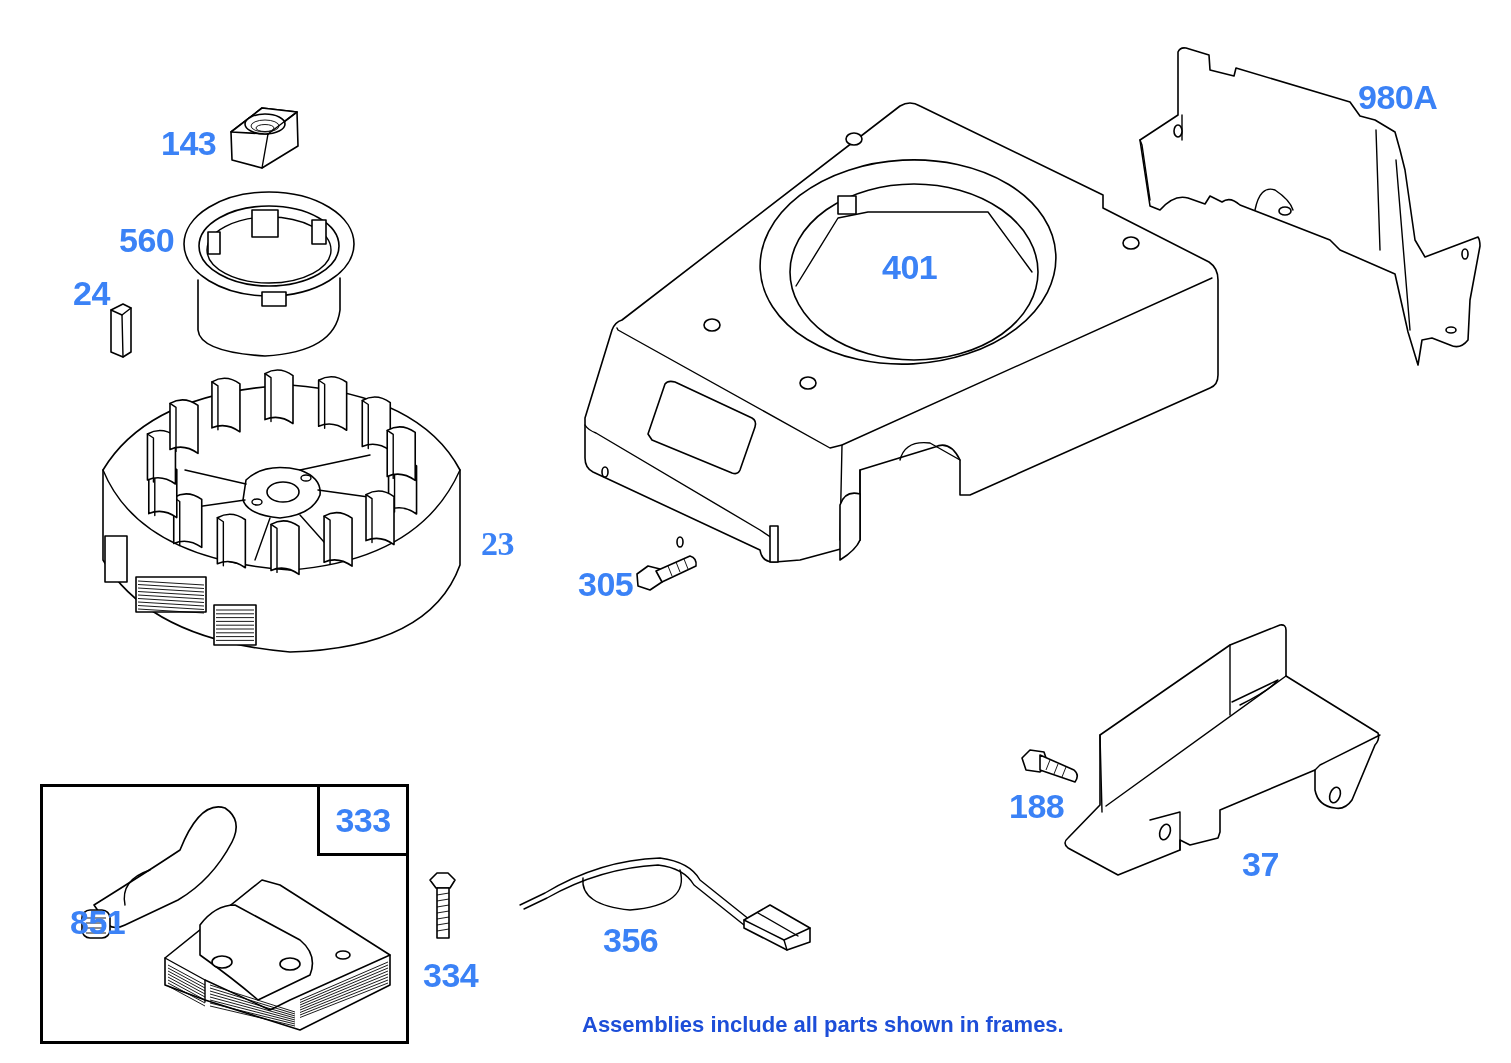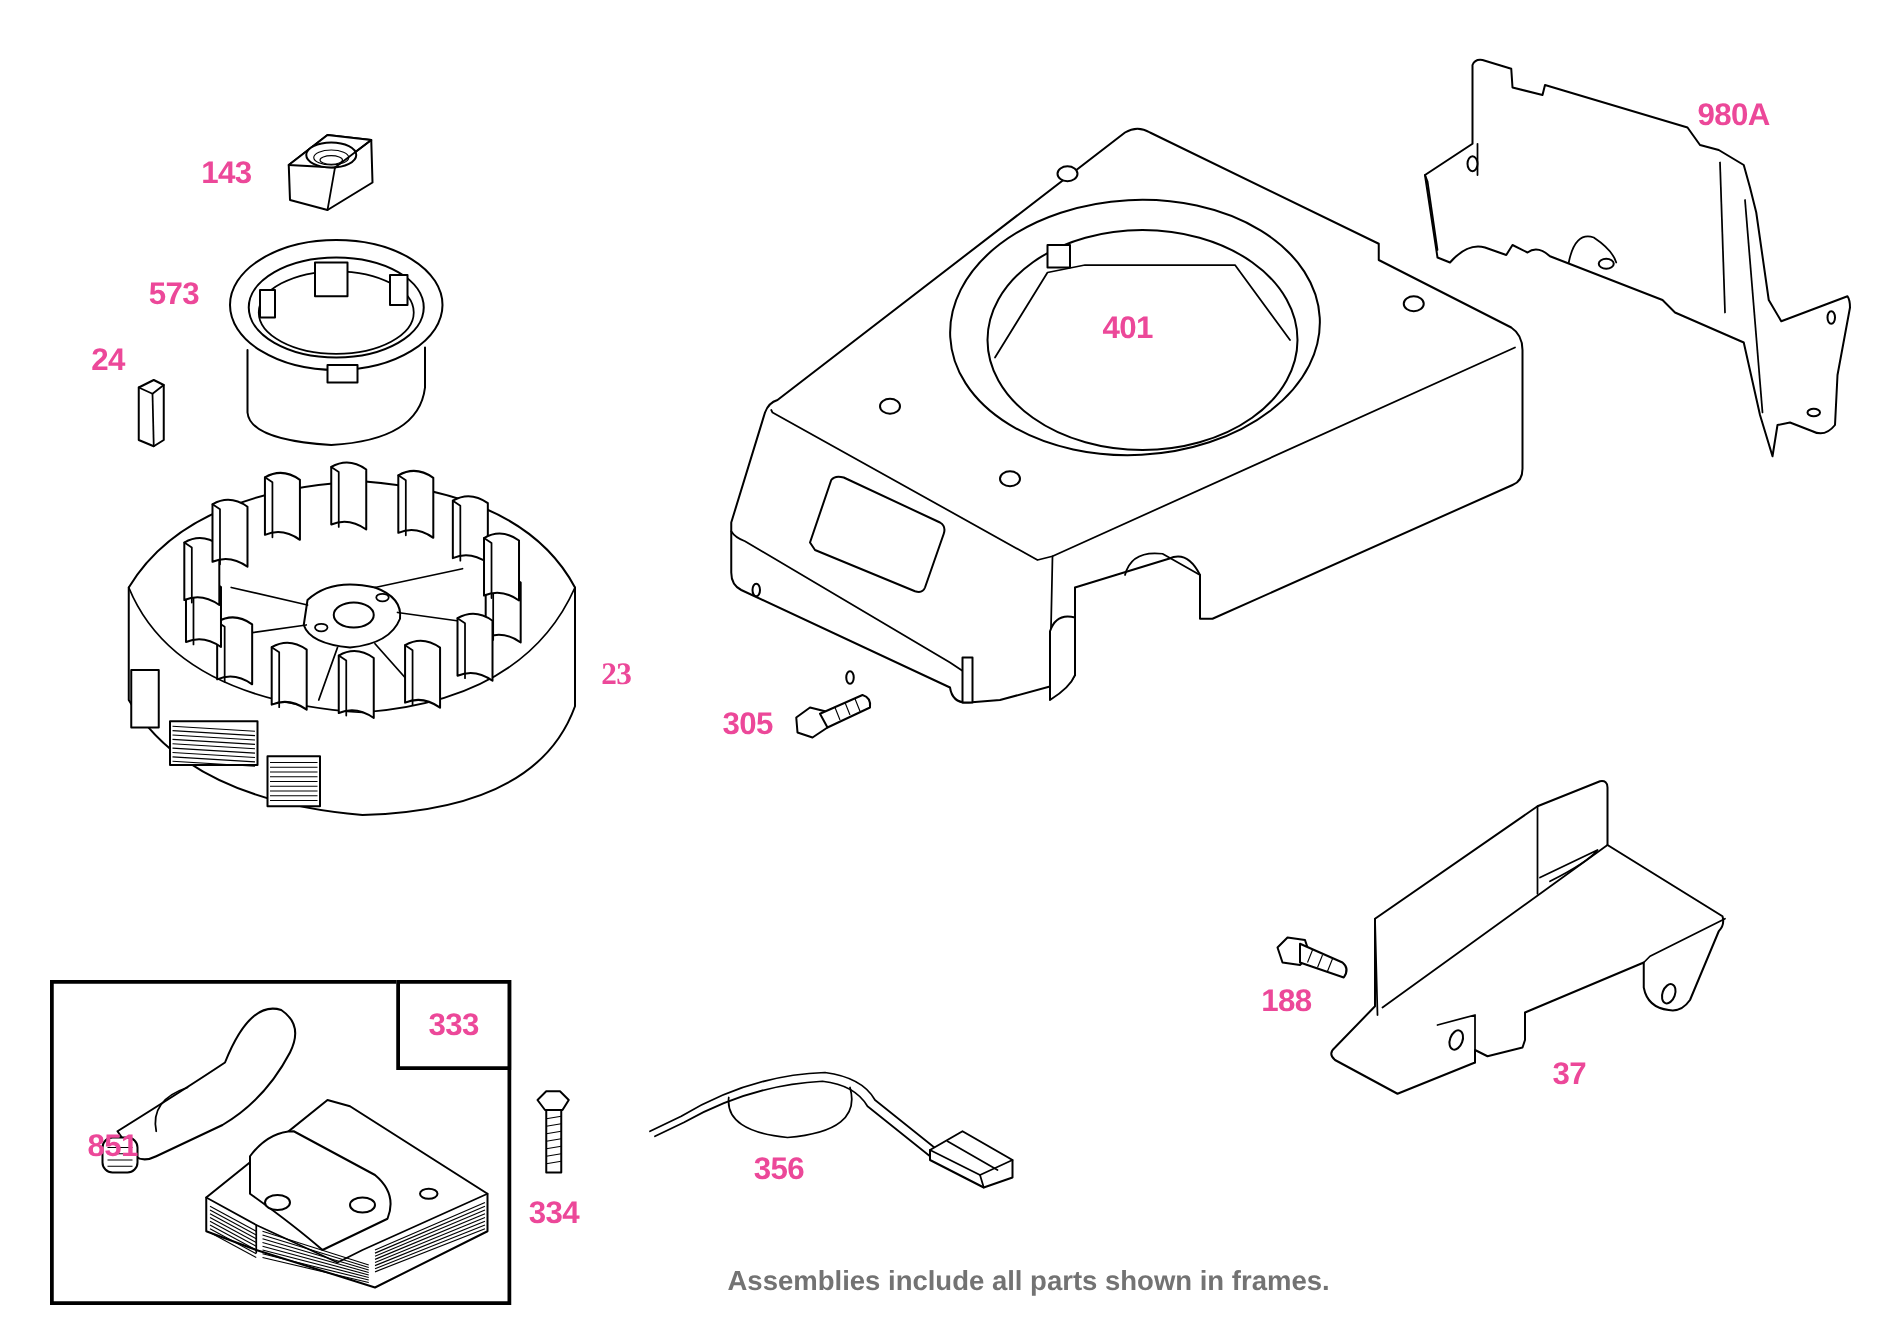--- a/index.html
+++ b/index.html
@@ -1,22 +1,22 @@
 <!DOCTYPE html>
 <html><head>
 <meta charset="utf-8">
 <style>
   html, body { margin:0; padding:0; background:#ffffff; }
   body { width:1511px; height:1063px; position:relative; overflow:hidden;
          font-family:"Liberation Sans", sans-serif; }
   #stage { position:absolute; left:0; top:0; width:1511px; height:1063px; }
   .lbl { position:absolute; font-family:"Liberation Sans", sans-serif; font-weight:bold;
-         font-size:25px; color:#ec4899; line-height:1; letter-spacing:-0.5px; white-space:nowrap;text-align:right; }
+         font-size:34px; color:#3b82f6; line-height:1; letter-spacing:-0.5px; white-space:nowrap;text-align:right; }
   .note { position:absolute; font-family:"Liberation Sans", sans-serif; font-weight:bold;
-          font-size:22px; color:#737373; white-space:nowrap; }
+          font-size:22px; color:#1d4ed8; white-space:nowrap; }
   .frame { position:absolute; border:3px solid #000; box-sizing:border-box; }
   .framebox { position:absolute; border:3px solid #000; box-sizing:border-box; background:#fff;
               display:flex; align-items:center; justify-content:center; }
   svg .p { fill:#fff; stroke:#000; stroke-width:1.6; stroke-linejoin:round; stroke-linecap:round; }
   svg .l { fill:none; stroke:#000; stroke-width:1.4; stroke-linecap:round; stroke-linejoin:round; }
   svg .t { fill:none; stroke:#000; stroke-width:0.9; }
 </style>
 </head>
 <body>
 
@@ -268,21 +268,21 @@
 </svg>
 
 
 <div class="frame" style="left:40px; top:784px; width:369px; height:260px;"></div>
 <div class="framebox" style="left:317px; top:784px; width:92px; height:72px;">
   <span class="lbl" style="position:static;">333</span>
 </div>
 
 
 <span class="lbl" style="left:161px; top:126px;">143</span>
-<span class="lbl" style="left:119px; top:223px;">573</span>
+<span class="lbl" style="left:119px; top:223px;">560</span>
 <span class="lbl" style="left:73px; top:276px;">24</span>
 <span class="lbl" style="left:481px; top:527px;font-family:Liberation Serif, serif;">23</span>
 <span class="lbl" style="left:882px; top:250px;">401</span>
 <span class="lbl" style="left:578px; top:567px;">305</span>
 <span class="lbl" style="left:1358px; top:80px;">980A</span>
 <span class="lbl" style="left:982px; top:789px;margin-left:27px;">188</span>
 <span class="lbl" style="left:1242px; top:847px;">37</span>
 <span class="lbl" style="left:70px; top:905px;">851</span>
 <span class="lbl" style="left:423px; top:958px;">334</span>
 <span class="lbl" style="left:603px; top:923px;">356</span>

